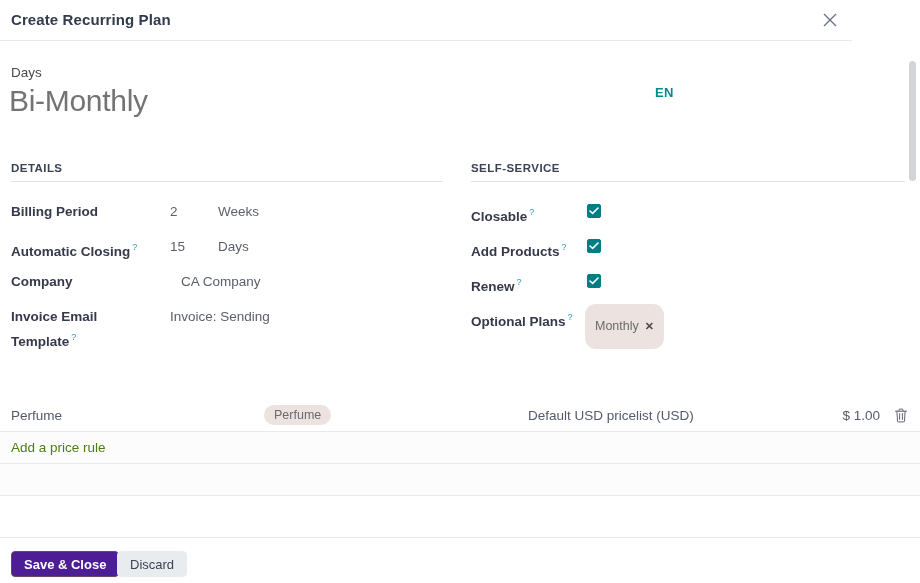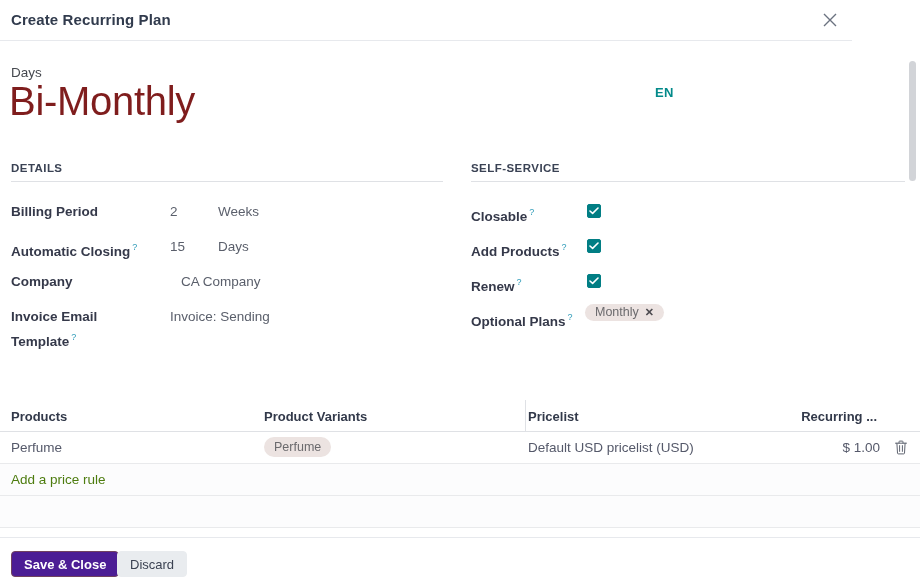--- a/index.html
+++ b/index.html
@@ -45,21 +45,21 @@
     background:#d2d4d8; border-radius:4px;
   }
 
   
   .name-label {
     position:absolute; left:11px; top:24px;
     font-size:13.5px; font-weight:400; color:#46494f;
   }
   .name-value {
     position:absolute; left:9px; top:38px;
-    font-size:40px; font-weight:400; color:#7f1d1d; letter-spacing:-.3px;
+    font-size:30px; font-weight:400; color:#737373; letter-spacing:-.3px;
     line-height:44px;
   }
   .lang-badge {
     position:absolute; left:655px; top:44px;
     font-size:13px; font-weight:700; color:#038a8a; cursor:pointer;
     letter-spacing:.3px;
   }
 
   
   .section-head {
@@ -120,21 +120,21 @@
     display:flex; align-items:center; justify-content:center; cursor:pointer;
   }
   .checkbox svg { display:block; }
   #cb-closable { left:587px; top:163px; }
   #cb-addprod  { left:587px; top:198px; }
   #cb-renew    { left:587px; top:233px; }
 
   .tag {
     position:absolute; display:inline-flex; align-items:center; gap:6px;
     background:#ece3e1; color:#6b6a6d; border-radius:11px;
-    padding:1px 10px; font-size:12.5px; line-height:15px; cursor:default;
+    padding:15px 10px; font-size:12.5px; line-height:15px; cursor:default;
   }
   #tag-monthly { left:585px; top:263px; }
   .tag-x { font-size:11px; color:#4d4b50; cursor:pointer; font-weight:700; }
 
   
   .tabbar {
     position:absolute; left:0; top:329px; width:920px; height:29px;
     border-bottom:1px solid #dfe1e5;
   }
   .tab {
@@ -301,27 +301,20 @@
       <span>Optional Plans</span><span class="tip">?</span>
     </div>
     <div class="tag" id="tag-monthly">
       <span>Monthly</span>
       <span class="tag-x">✕</span>
     </div>
 
 
     <div class="tbl">
 
-      <div class="tbl-row tbl-head">
-        <div class="th" id="th-products">Products</div>
-        <div class="th" id="th-variants">Product Variants</div>
-        <div class="col-split"></div>
-        <div class="th" id="th-pricelist">Pricelist</div>
-        <div class="th" id="th-recurring">Recurring ...</div>
-      </div>
 
       <div class="tbl-row tbl-data">
         <div class="td" id="td-product">Perfume</div>
         <div class="td-tag">Perfume</div>
         <div class="td" id="td-pricelist">Default USD pricelist (USD)</div>
         <div class="td" id="td-price">$ 1.00</div>
         <div class="trash">
           <svg width="14" height="15" viewBox="0 0 14 15">
             <path d="M1.5 3.2 H12.5 M5 3.2 V1.8 A.7.7 0 0 1 5.7 1.1 H8.3 A.7.7 0 0 1 9 1.8 V3.2
                      M2.9 3.2 L3.5 13.2 A.8.8 0 0 0 4.3 13.9 H9.7 A.8.8 0 0 0 10.5 13.2 L11.1 3.2

